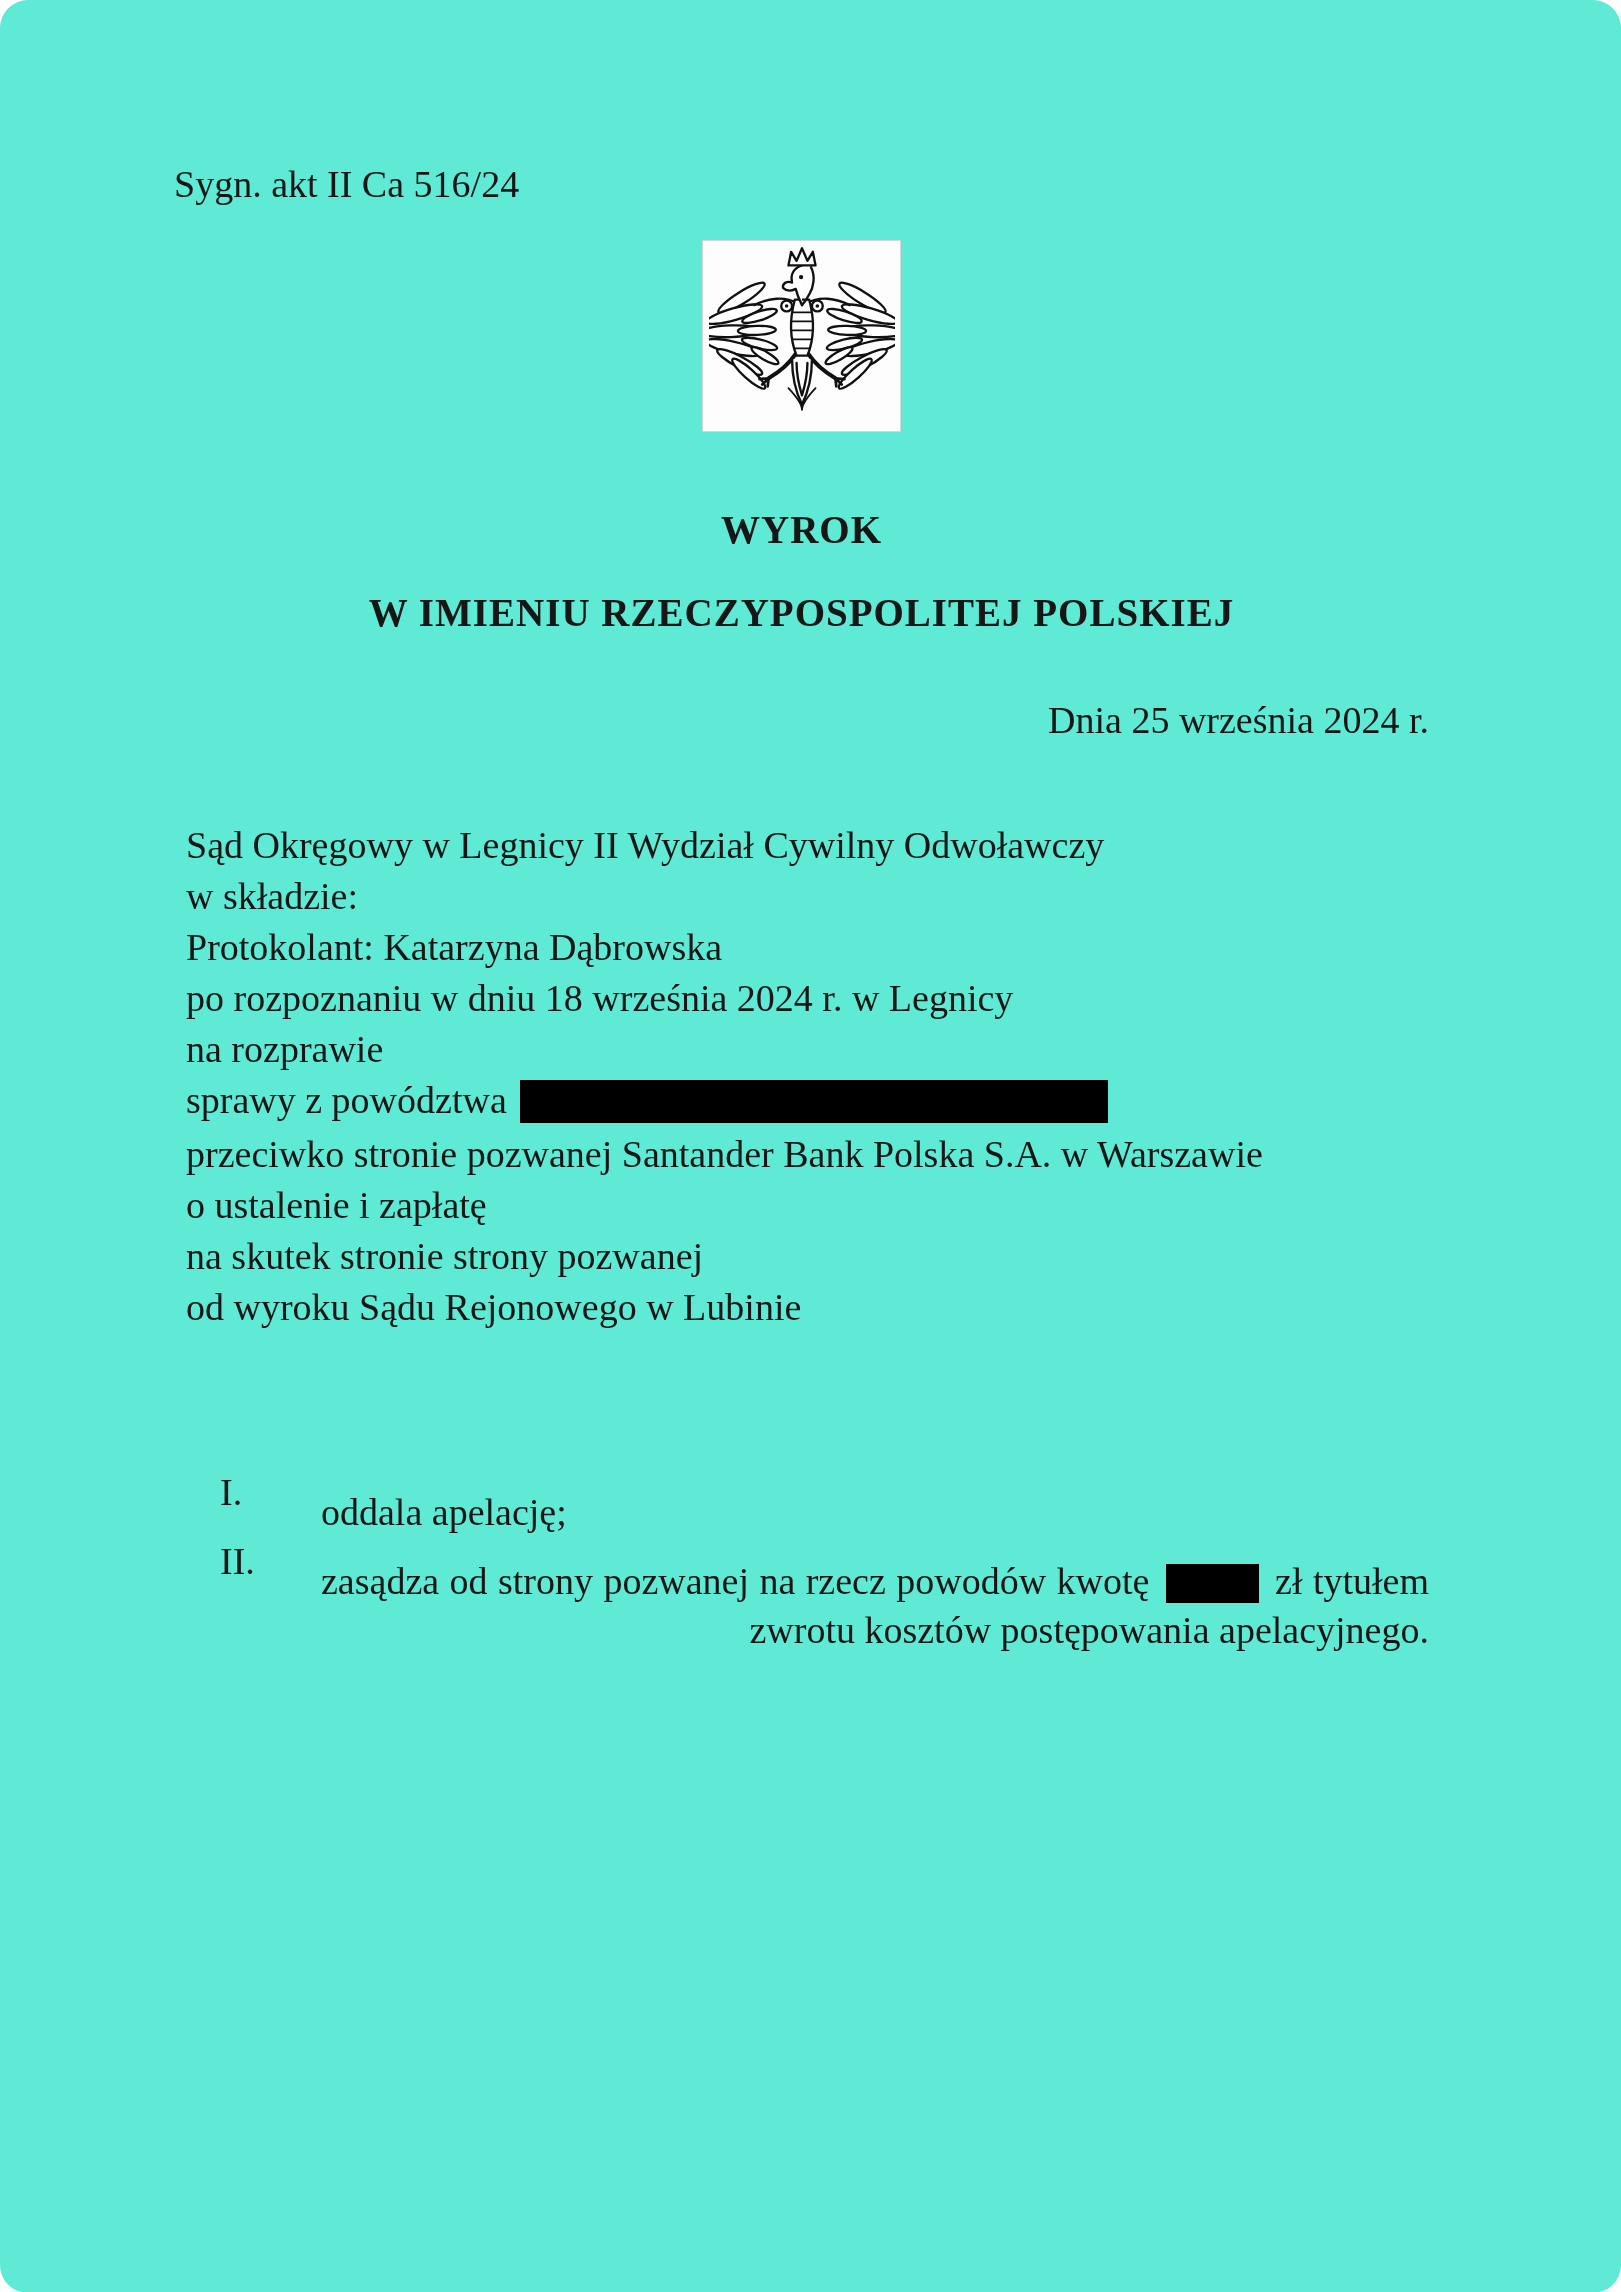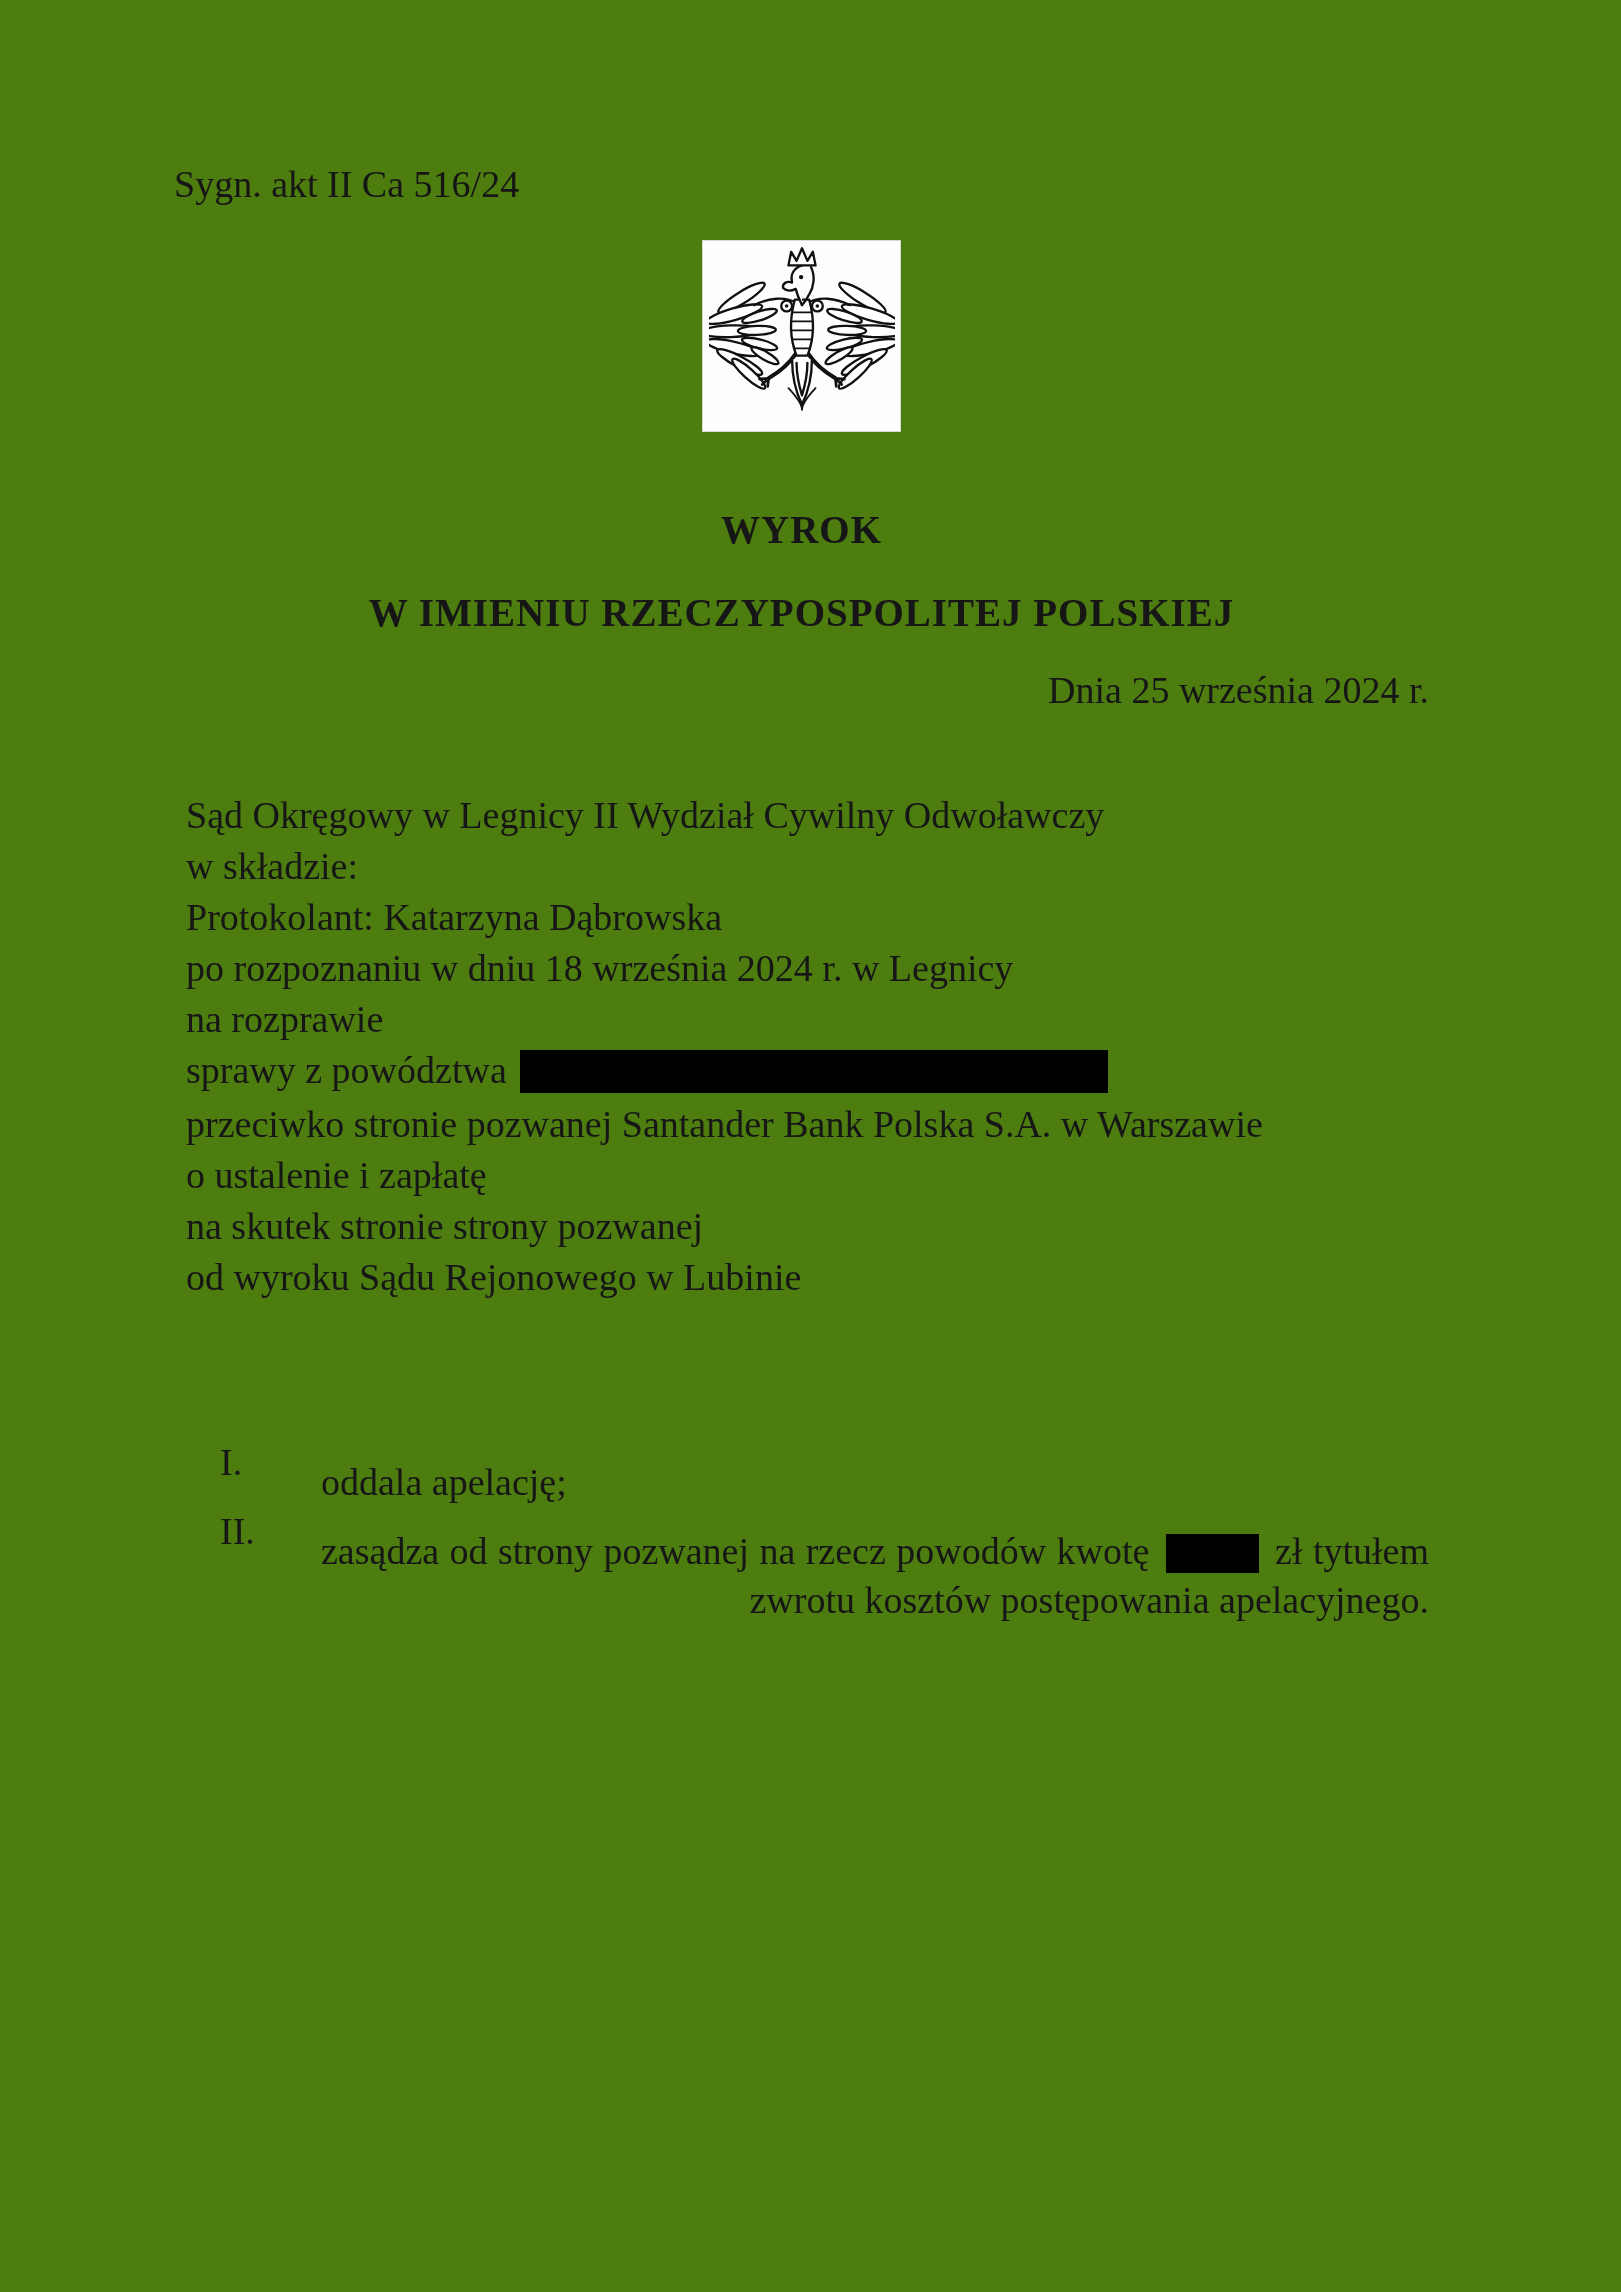--- a/index.html
+++ b/index.html
@@ -1,27 +1,28 @@
 <!DOCTYPE html>
 <html><head>
 <meta charset="utf-8">
 <style>
   html,body{margin:0;padding:0;background:#ffffff;}
   .page{
     position:relative;
     width:1621px;
     height:2293px;
-    background:#4d7c0f;
+    background:#5eead4;
     color:#161616;
     font-family:"Liberation Serif","DejaVu Serif",serif;
     font-size:38px;
     line-height:51px;
     overflow:hidden;
     box-sizing:border-box;
     padding:159px 192px 0 174px;
+    border-radius:28px;
   }
   .case-number{white-space:nowrap;}
   .emblem-wrap{text-align:center;margin-top:30px;}
   .emblem-box{
     display:inline-block;
     width:199px;height:192px;
     border:1px solid #d6d6d6;
     background:#fdfdfd;
     box-sizing:border-box;
     vertical-align:top;
@@ -29,21 +30,21 @@
   .emblem-box svg{display:block;margin:2px auto 0 auto;}
   .doc-title,.doc-subtitle{
     text-align:center;
     font-weight:bold;
     font-size:39px;
     letter-spacing:1px;
     line-height:51px;
   }
   .doc-title{margin-top:72px;}
   .doc-subtitle{margin-top:32px;}
-  .date-line{text-align:right;margin-top:27px;}
+  .date-line{text-align:right;margin-top:57px;}
   .body-block{margin-top:74px;margin-left:12px;}
   .bline{white-space:nowrap;}
   .redaction{
     display:inline-block;
     background:#000000;
     vertical-align:middle;
     margin-left:13.7px;
   }
   .redaction.plaintiff{width:588px;height:43px;margin-bottom:5.9px;}
   .redaction.amount{width:93px;height:39px;margin:0 5.9px 3.9px 5.9px;}

